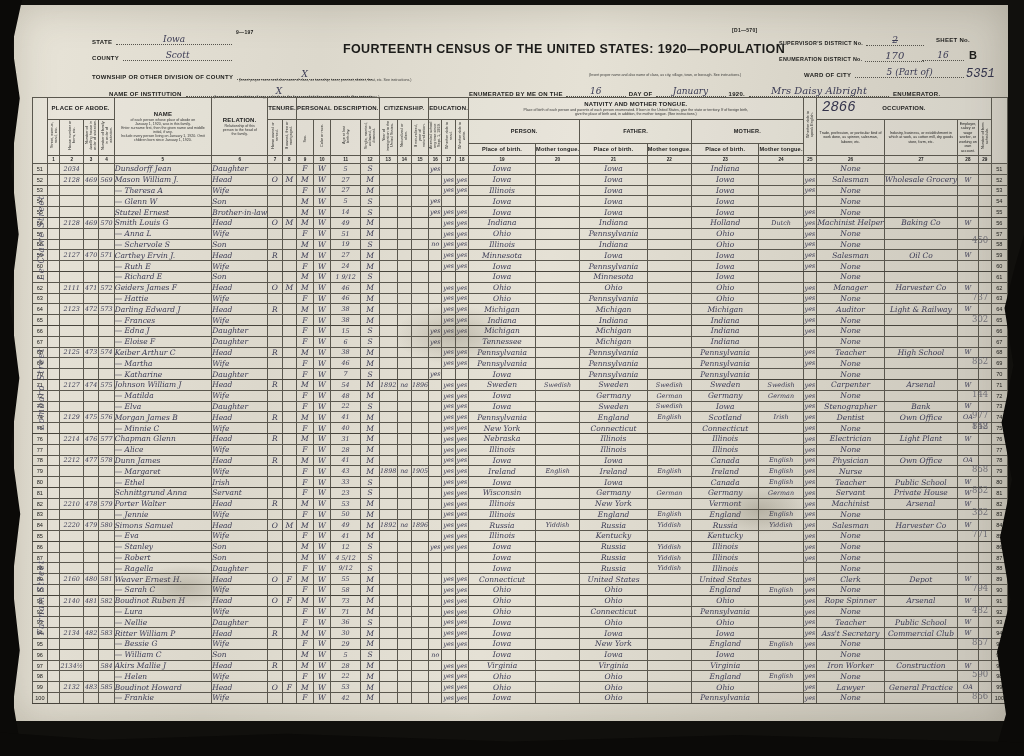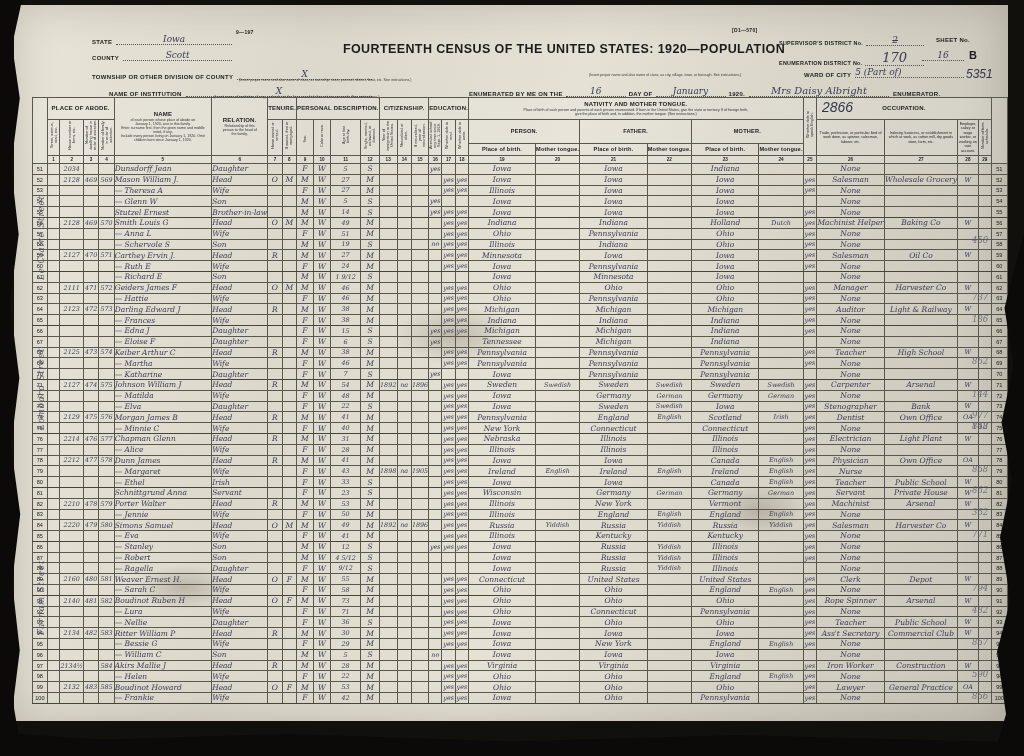--- a/index.html
+++ b/index.html
@@ -37,22 +37,22 @@
   .census tbody td{white-space:nowrap;vertical-align:middle;}
   .census tbody tr.r5 td{border-bottom:1.5px solid #47443c;}
   .ln{font-size:5.6px;text-align:center;color:#22221f;}
   .st{background:rgba(255,255,255,.05);}
   .hw{font-family:"DejaVu Serif",serif;font-style:italic;color:#3b3b54;font-size:7.5px;}
   .c{text-align:center;}
   .nm{padding-left:3px;}
   .sm{font-size:6.4px;}
   .sm2{font-size:6.4px;}
   .street-label{position:absolute;writing-mode:vertical-rl;transform:rotate(180deg);font-family:"DejaVu Serif",serif;font-style:italic;color:#43435c;font-size:8.5px;letter-spacing:1px;opacity:.85;}
-  .rnote{position:absolute;font-family:"DejaVu Serif",serif;font-style:italic;color:#5a5a66;font-size:8.5px;opacity:.8;}
-  .bigscribble{font-family:Liberation Sans, sans-serif;font-style:italic;color:#33334a;text-align:right;}
+  .rnote{position:absolute;font-family:"DejaVu Serif",serif;color:#5a5a66;font-size:8.5px;opacity:.8;}
+  .bigscribble{font-family:Liberation Mono, monospace;font-style:italic;color:#33334a;text-align:right;}
 </style>
 </head>
 <body>
 
 <div class="paper">
 
   <div class="abs plabel" style="left:222px;top:24px;font-size:5px;">9—197</div>
   <div class="abs plabel" style="left:718px;top:22px;font-size:5px;">[D1—570]</div>
   <div class="abs plabel ctr" style="left:235px;top:37px;width:630px;font-size:12.5px;letter-spacing:.4px;">FOURTEENTH CENSUS OF THE UNITED STATES: 1920—POPULATION</div>
 
@@ -88,30 +88,30 @@
     <span class="dots hwv" style="width:140px;margin:0 4px;font-size:10px;text-align:center;">Mrs Daisy Albright</span>
     <span class="plabel">ENUMERATOR.</span>
   </div>
 
   <div class="abs" style="left:765px;top:30px;width:145px;display:flex;align-items:flex-end;">
     <span class="plabel" style="font-size:5.4px;">SUPERVISOR'S DISTRICT No.</span>
     <span class="dots hwv" style="flex:1;margin-left:3px;font-size:9px;text-align:center;text-decoration:line-through;">2</span>
   </div>
   <div class="abs" style="left:765px;top:45px;width:145px;display:flex;align-items:flex-end;">
     <span class="plabel" style="font-size:5.4px;">ENUMERATION DISTRICT No.</span>
-    <span class="dots hwv" style="flex:1;margin-left:3px;font-size:13px;text-align:center;">170</span>
+    <span class="dots hwv" style="flex:1;margin-left:3px;font-size:10px;text-align:center;">170</span>
   </div>
   <div class="abs plabel" style="left:922px;top:32px;">SHEET No.</div>
   <div class="abs" style="left:908px;top:44px;width:75px;display:flex;align-items:flex-end;">
     <span class="dots hwv" style="width:42px;font-size:9px;text-align:center;">16</span>
     <span class="plabel" style="font-size:11px;margin-left:5px;">B</span>
   </div>
   <div class="abs" style="left:790px;top:62px;width:160px;display:flex;align-items:flex-end;">
     <span class="plabel">WARD OF CITY</span>
-    <span class="dots hwv" style="flex:1;margin-left:4px;font-size:9px;text-align:left;">5 (Part of)</span>
+    <span class="dots hwv" style="flex:1;margin-left:4px;font-size:9px;text-align:center;">5 (Part of)</span>
   </div>
   <div class="abs bigscribble" style="left:952px;top:62px;font-size:12px;">5351</div>
   <div class="abs bigscribble" style="left:808px;top:94px;font-size:14px;z-index:3;">2866</div>
 
   <table class="census">
     <colgroup id="cols">
         <col style="width: 16px;">
         <col style="width: 14px;">
         <col style="width: 22px;">
         <col style="width: 16px;">
@@ -1929,21 +1929,21 @@
   </table>
 
   <div id="streets">
       <div class="street-label" style="left: 22px; top: 150px; height: 125px;">Le Claire Street</div>
       <div class="street-label" style="left: 22px; top: 295px; height: 130px;">Lombard Street</div>
       <div class="street-label" style="left: 22px; top: 480px; height: 150px;">Farnam Street</div>
     </div>
   <div id="rnotes">
       <div class="rnote" style="left: 958px; top: 230px;">450</div>
       <div class="rnote" style="left: 958px; top: 287px;">737</div>
-      <div class="rnote" style="left: 958px; top: 309px;">186</div>
+      <div class="rnote" style="left: 958px; top: 309px;">302</div>
       <div class="rnote" style="left: 958px; top: 351px;">862</div>
       <div class="rnote" style="left: 958px; top: 384px;">144</div>
       <div class="rnote" style="left: 958px; top: 405px;">977</div>
       <div class="rnote" style="left: 958px; top: 416px;">842</div>
       <div class="rnote" style="left: 958px; top: 416px;">158</div>
       <div class="rnote" style="left: 958px; top: 459px;">858</div>
       <div class="rnote" style="left: 958px; top: 480px;">862</div>
       <div class="rnote" style="left: 958px; top: 502px;">362</div>
       <div class="rnote" style="left: 958px; top: 524px;">771</div>
       <div class="rnote" style="left: 958px; top: 578px;">794</div>

